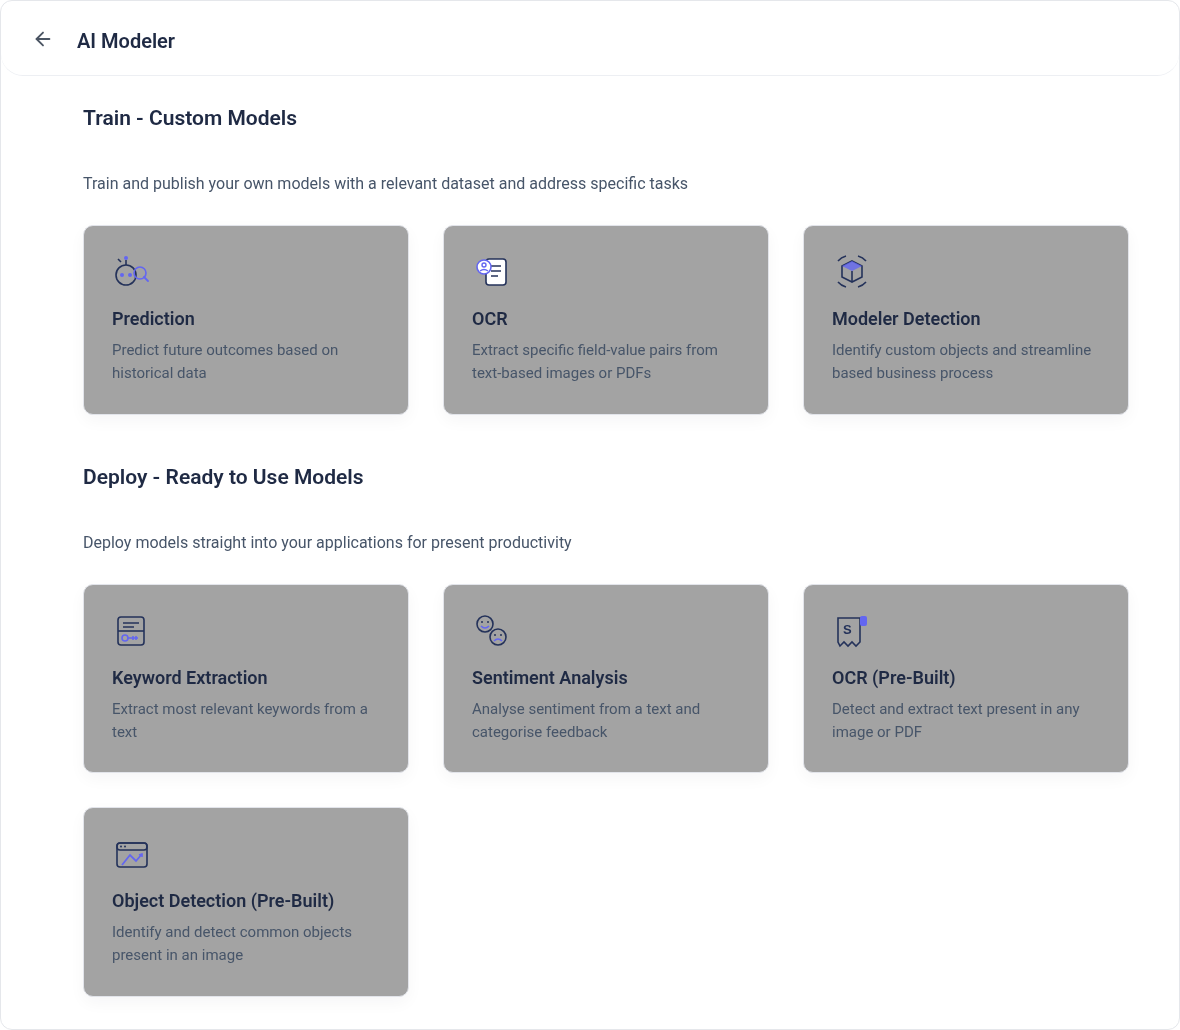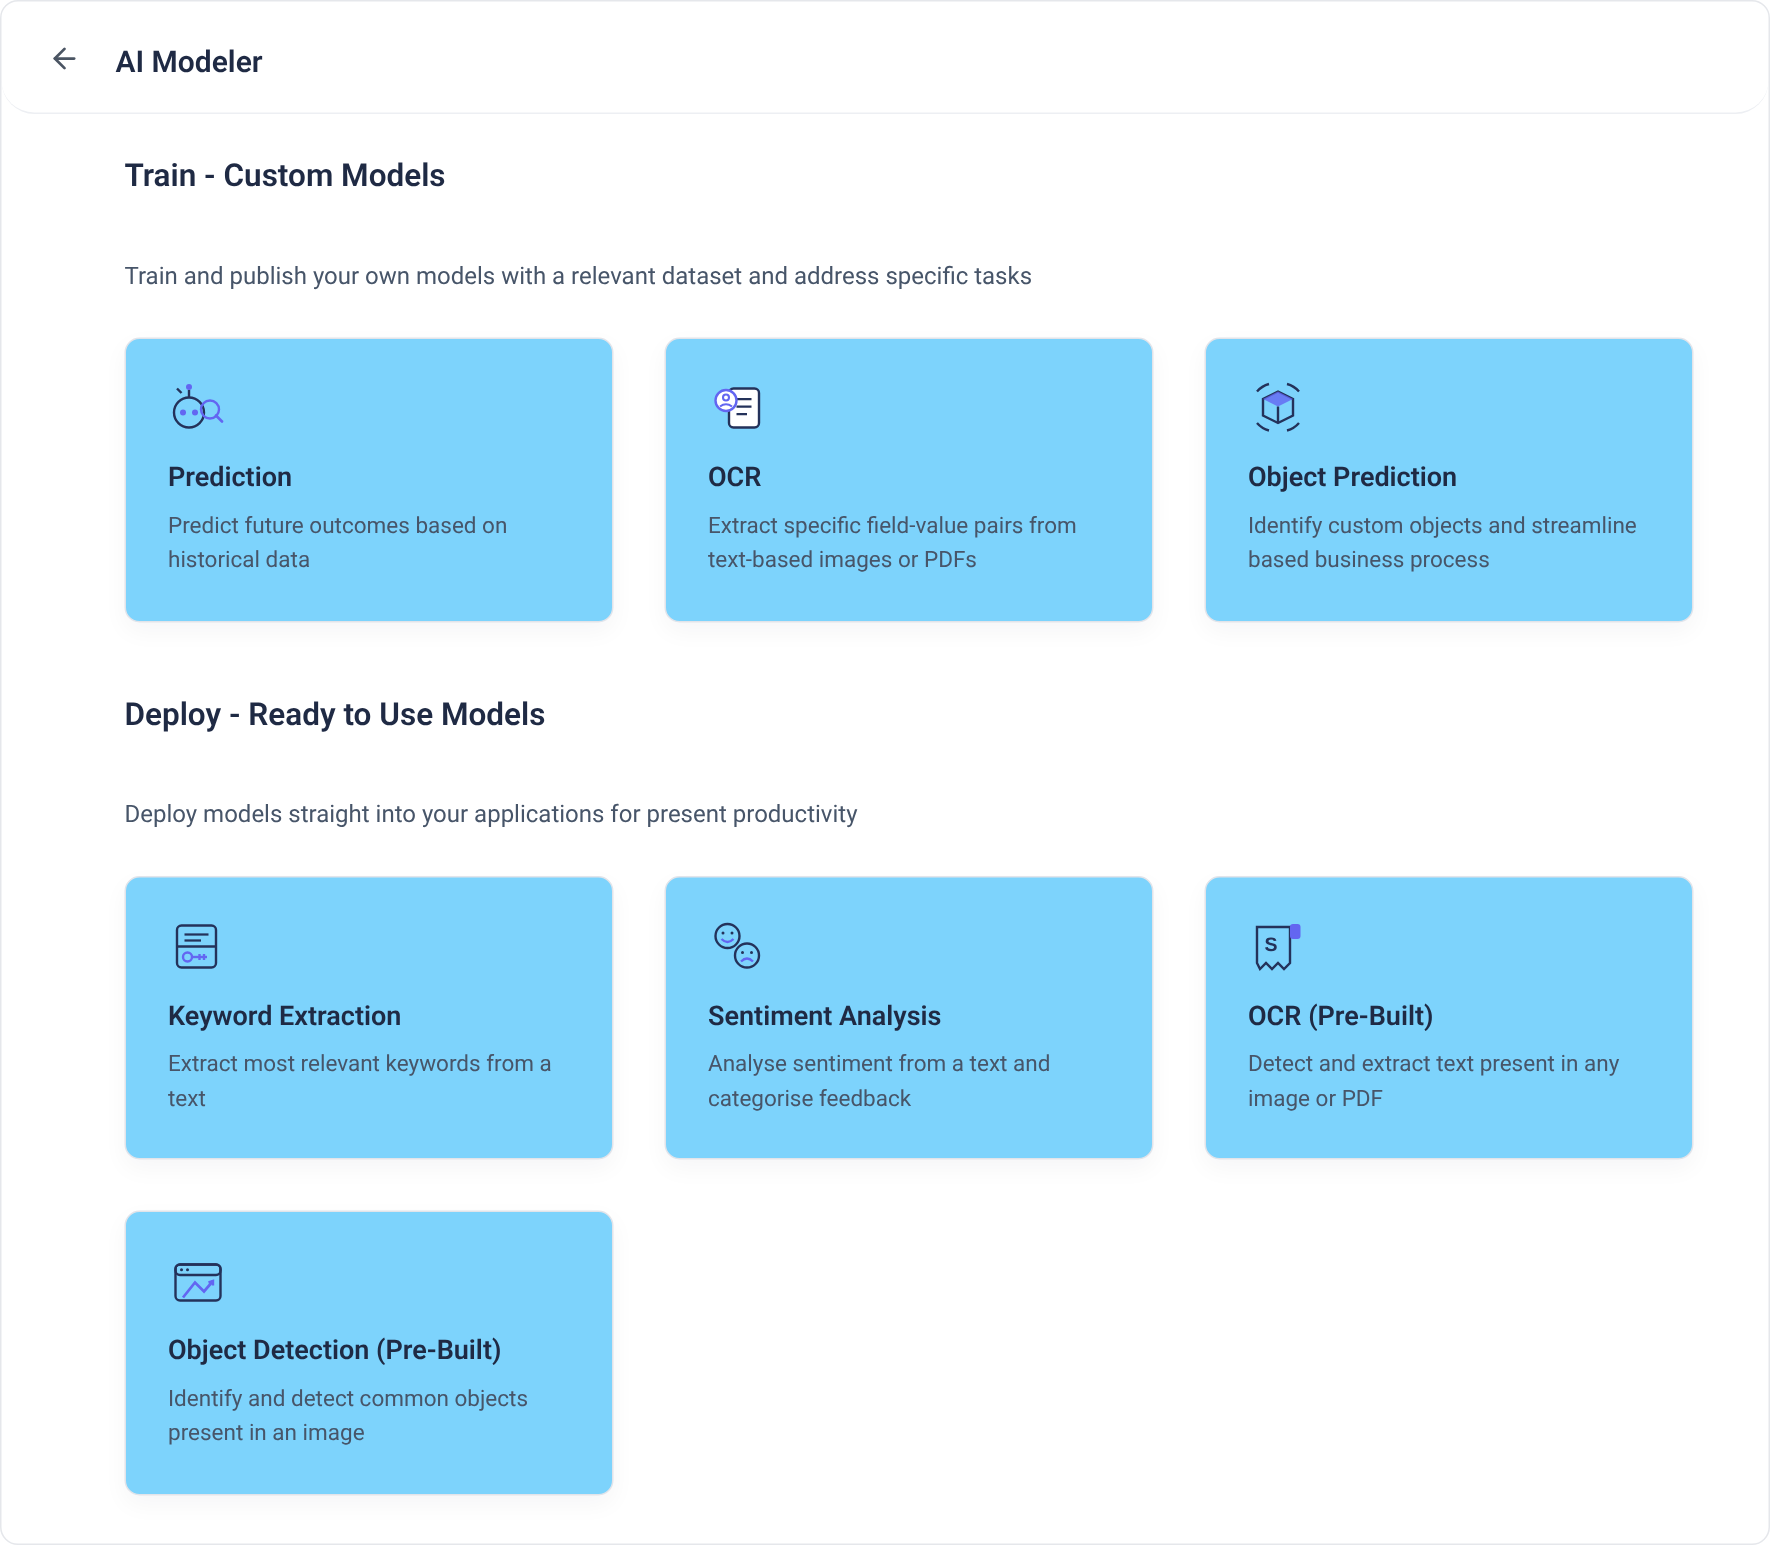--- a/index.html
+++ b/index.html
@@ -61,21 +61,21 @@
       margin-bottom: 32px;
       margin-top: 44px;
     }
     .cards-grid {
       display: grid;
       grid-template-columns: repeat(3, 326px);
       gap: 34px;
       row-gap: 34px;
     }
     .card {
-      background: #7dd3fc;
+      background: #a3a3a3;
       border: 1px solid #e2e4ea;
       border-radius: 10px;
       padding: 26px 28px 28px 28px;
       cursor: pointer;
       box-shadow: 0 6px 16px rgba(15, 23, 42, 0.04);
       min-height: 184px;
     }
     .card-icon {
       width: 40px;
       height: 40px;
@@ -155,21 +155,21 @@
             <svg width="40" height="38" viewBox="0 0 40 38" fill="none">
               <path d="M20 8 L30 13 L30 24 L20 29 L10 24 L10 13 Z" stroke="#24325a" stroke-width="1.6" fill="none"></path>
               <path d="M20 8 L30 13 L20 18 L10 13 Z" fill="#6366f1" fill-opacity="0.8"></path>
               <path d="M20 18 L20 29" stroke="#24325a" stroke-width="1.6"></path>
               <path d="M6 8 A 16 16 0 0 1 14 3" stroke="#24325a" stroke-width="1.6" fill="none"></path>
               <path d="M34 8 A 16 16 0 0 0 26 3" stroke="#24325a" stroke-width="1.6" fill="none"></path>
               <path d="M6 29 A 16 16 0 0 0 14 34" stroke="#24325a" stroke-width="1.6" fill="none"></path>
               <path d="M34 29 A 16 16 0 0 1 26 34" stroke="#24325a" stroke-width="1.6" fill="none"></path>
             </svg>
           </div>
-          <h3 class="card-title">Object Prediction</h3>
+          <h3 class="card-title">Modeler Detection</h3>
           <p class="card-desc">Identify custom objects and streamline based business process</p>
         </div>
 
       </div>
     </div>
 
     <div class="section">
       <h2 class="section-title">Deploy - Ready to Use Models</h2>
       <p class="section-subtitle">Deploy models straight into your applications for present productivity</p>
       <div class="cards-grid">

